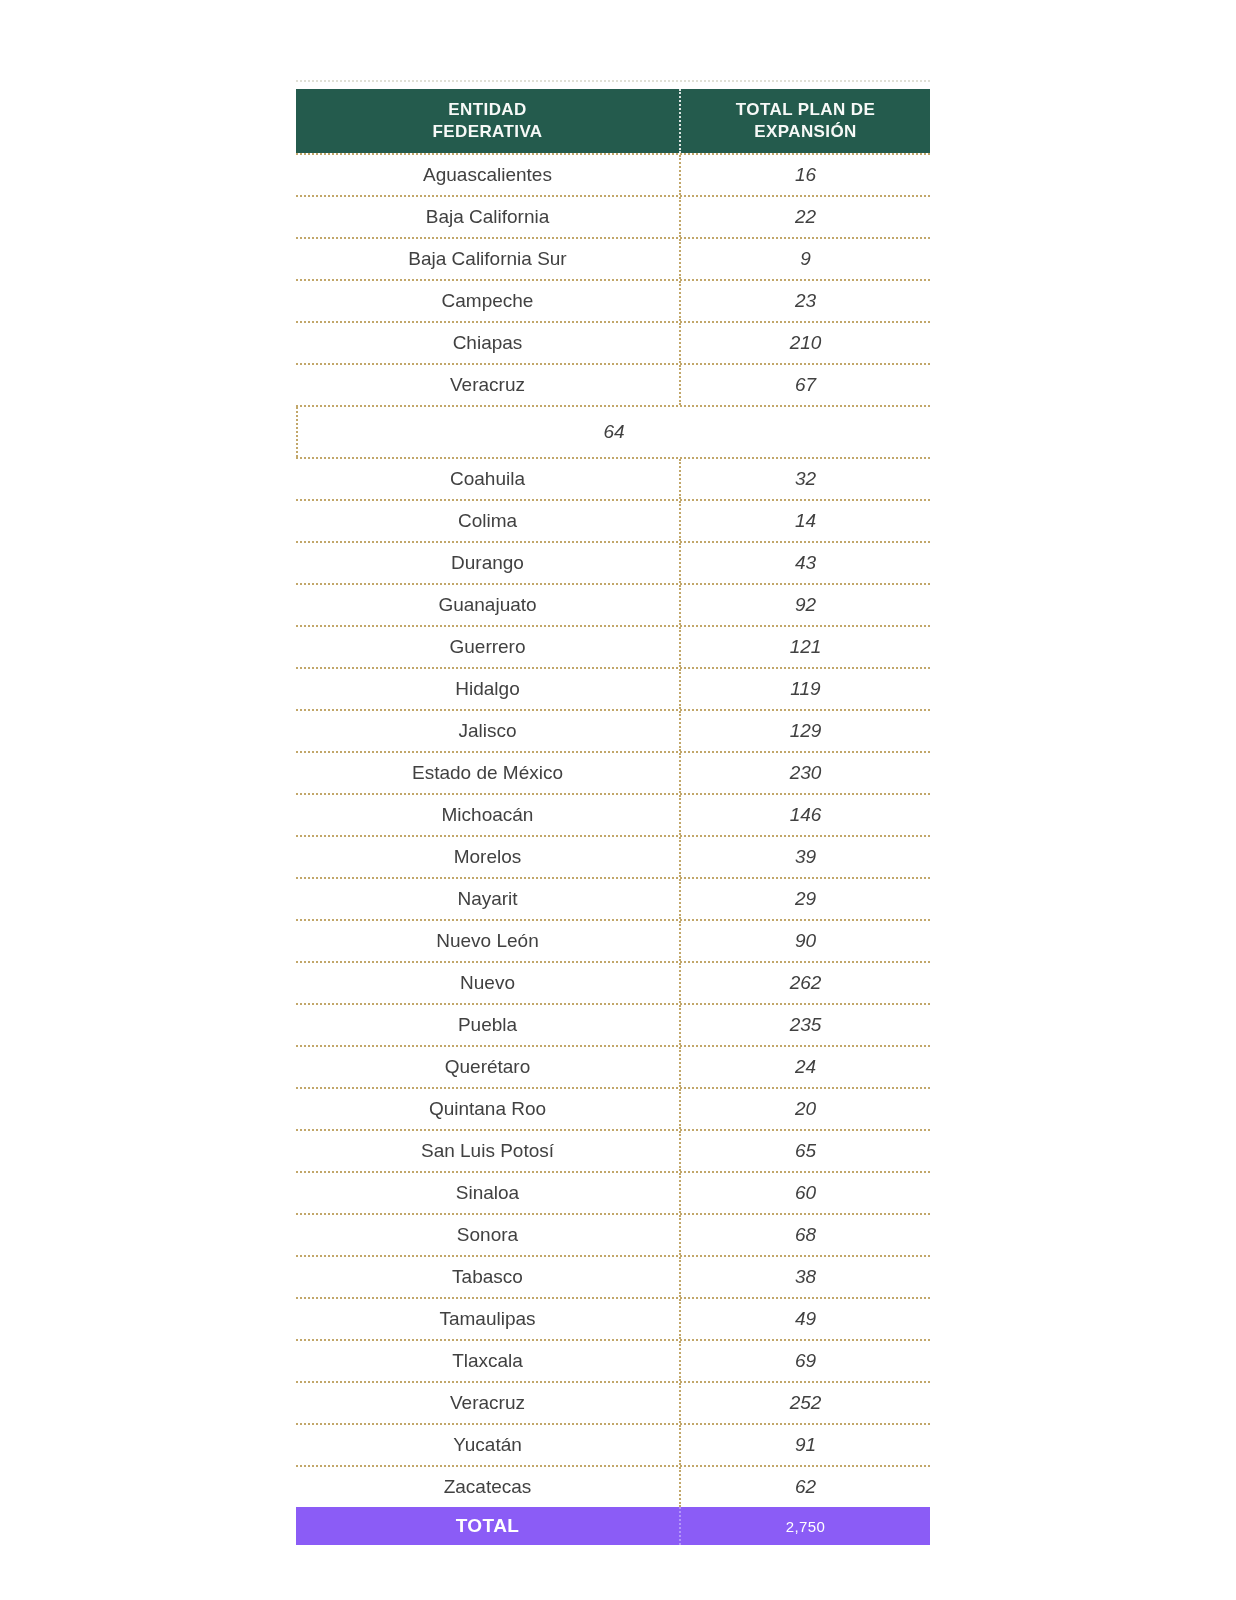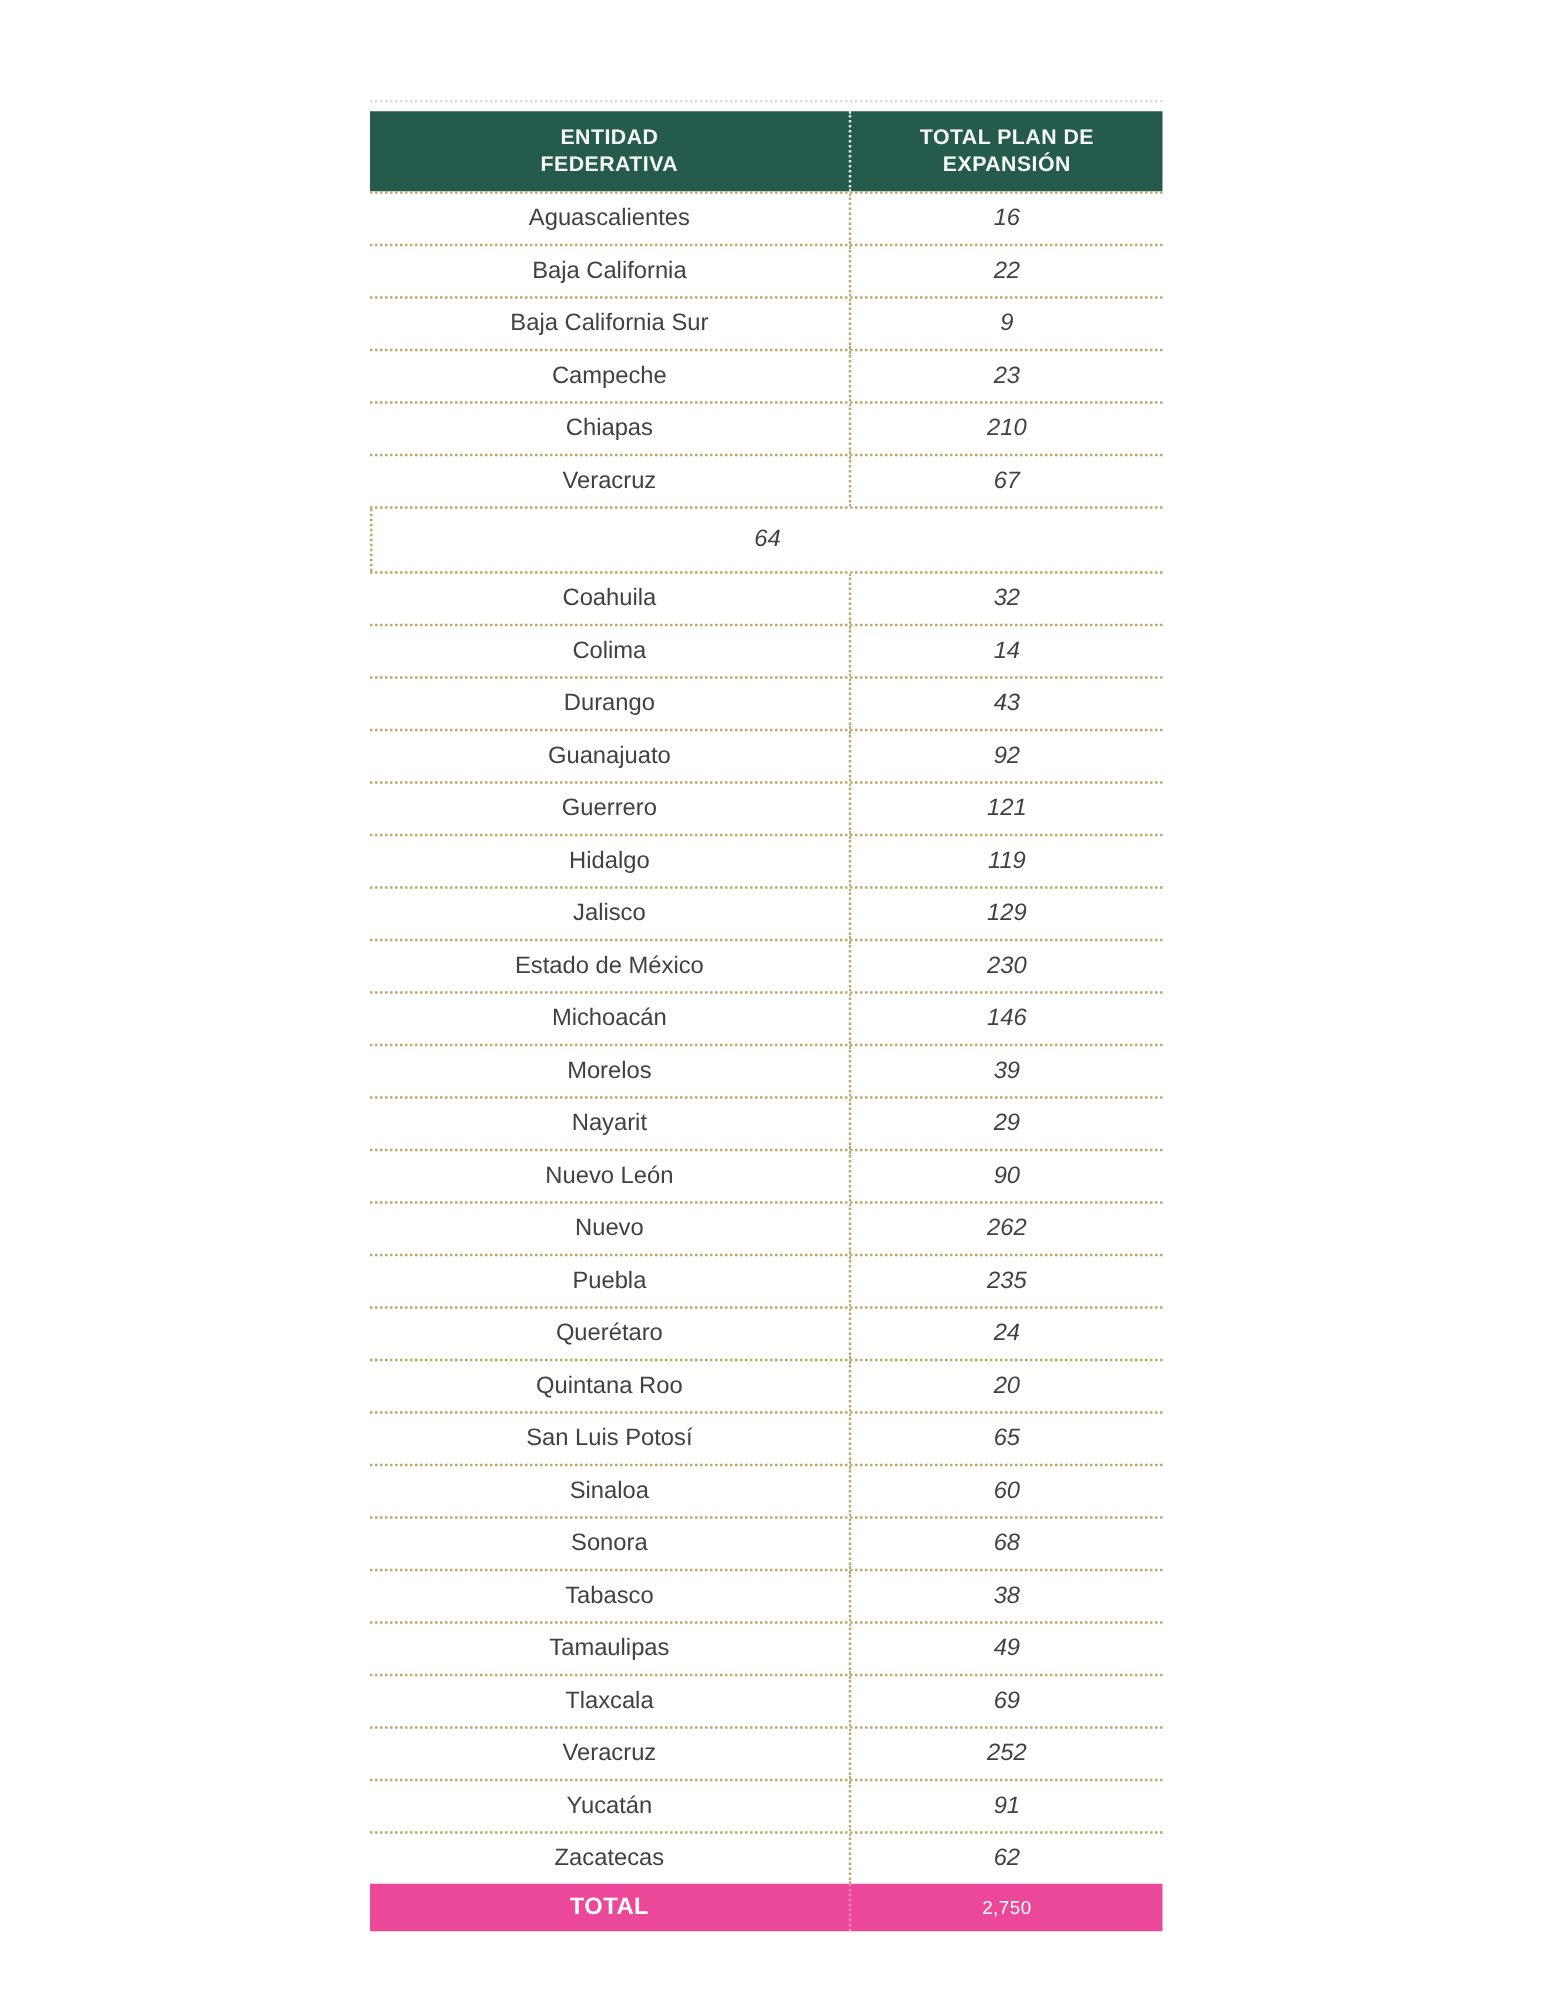--- a/index.html
+++ b/index.html
@@ -77,21 +77,21 @@
     justify-content: center;
     font-size: 19px;
     color: #414141;
     text-align: center;
     border-left: 2px dotted #c2a76a;
     font-style: italic;
   }
   .total-row {
     display: flex;
     height: 38px;
-    background: #ec4899;
+    background: #8b5cf6;
   }
   .total-label {
     width: 383px;
     display: flex;
     align-items: center;
     justify-content: center;
     color: #ffffff;
     font-weight: bold;
     font-size: 19px;
     letter-spacing: 0.4px;

